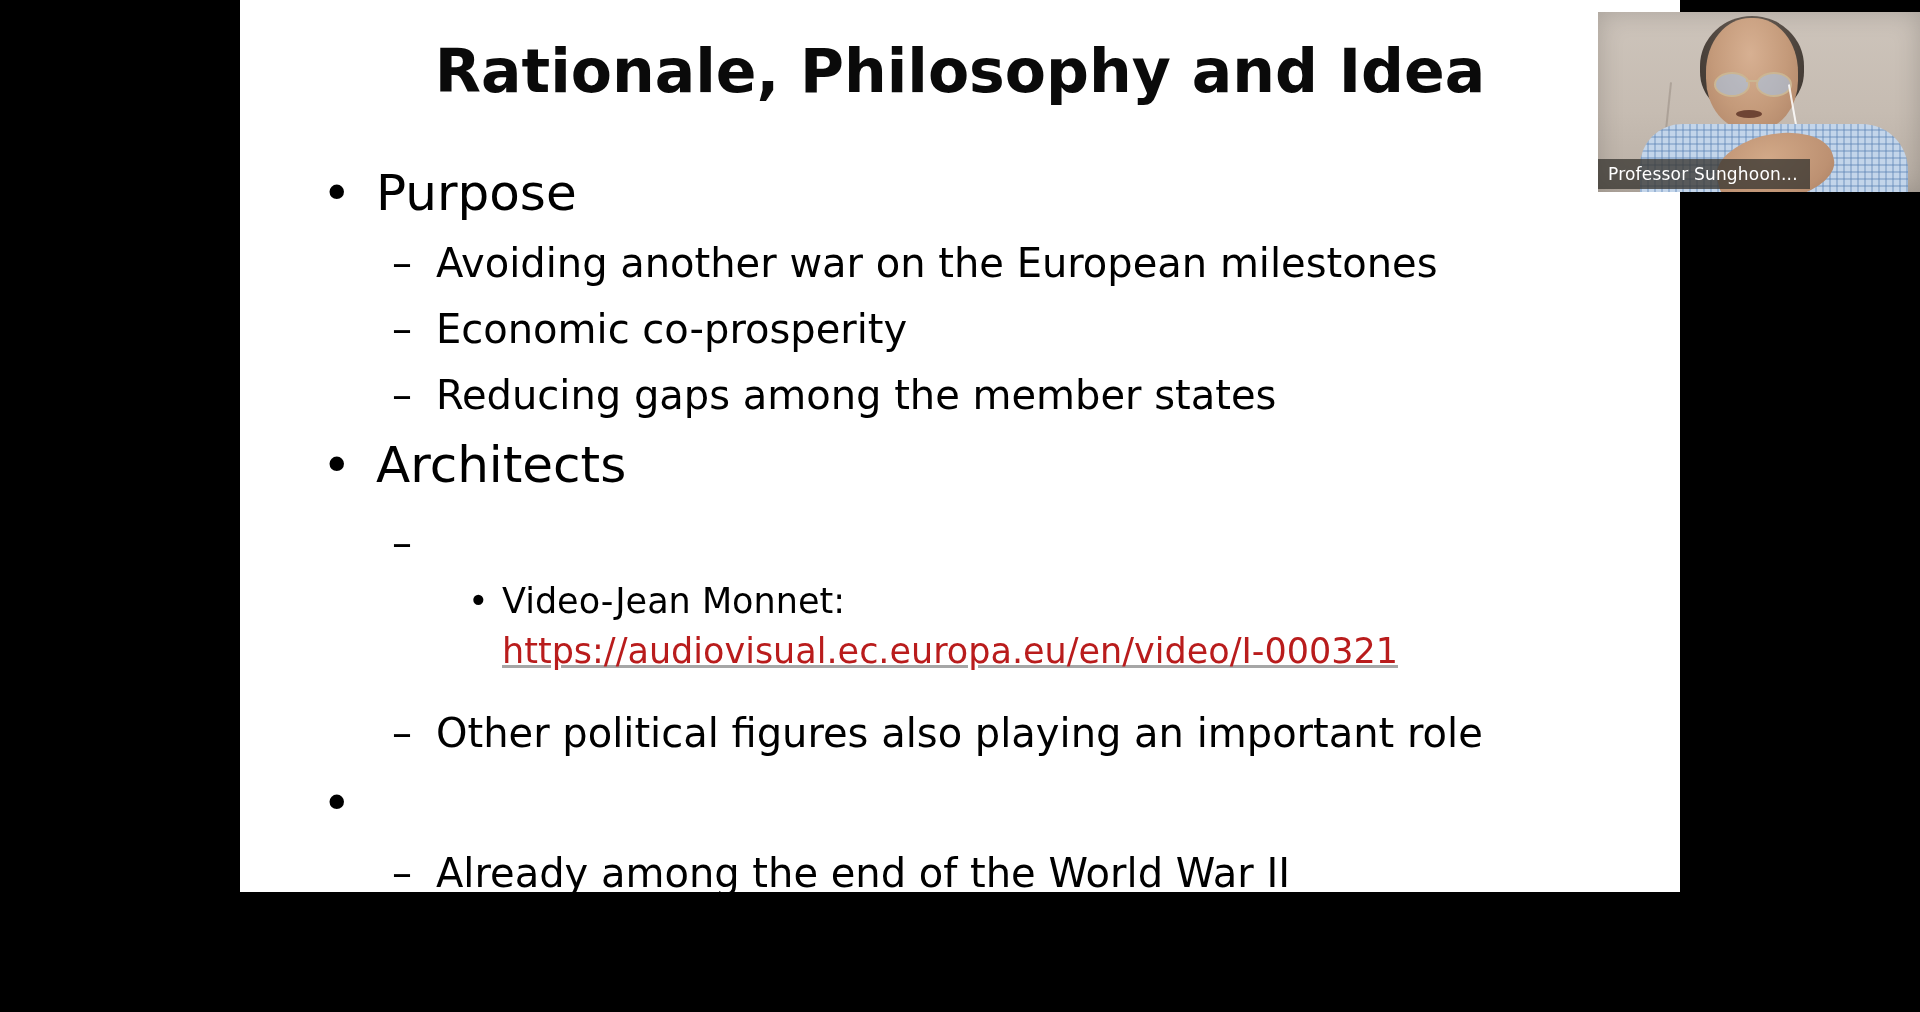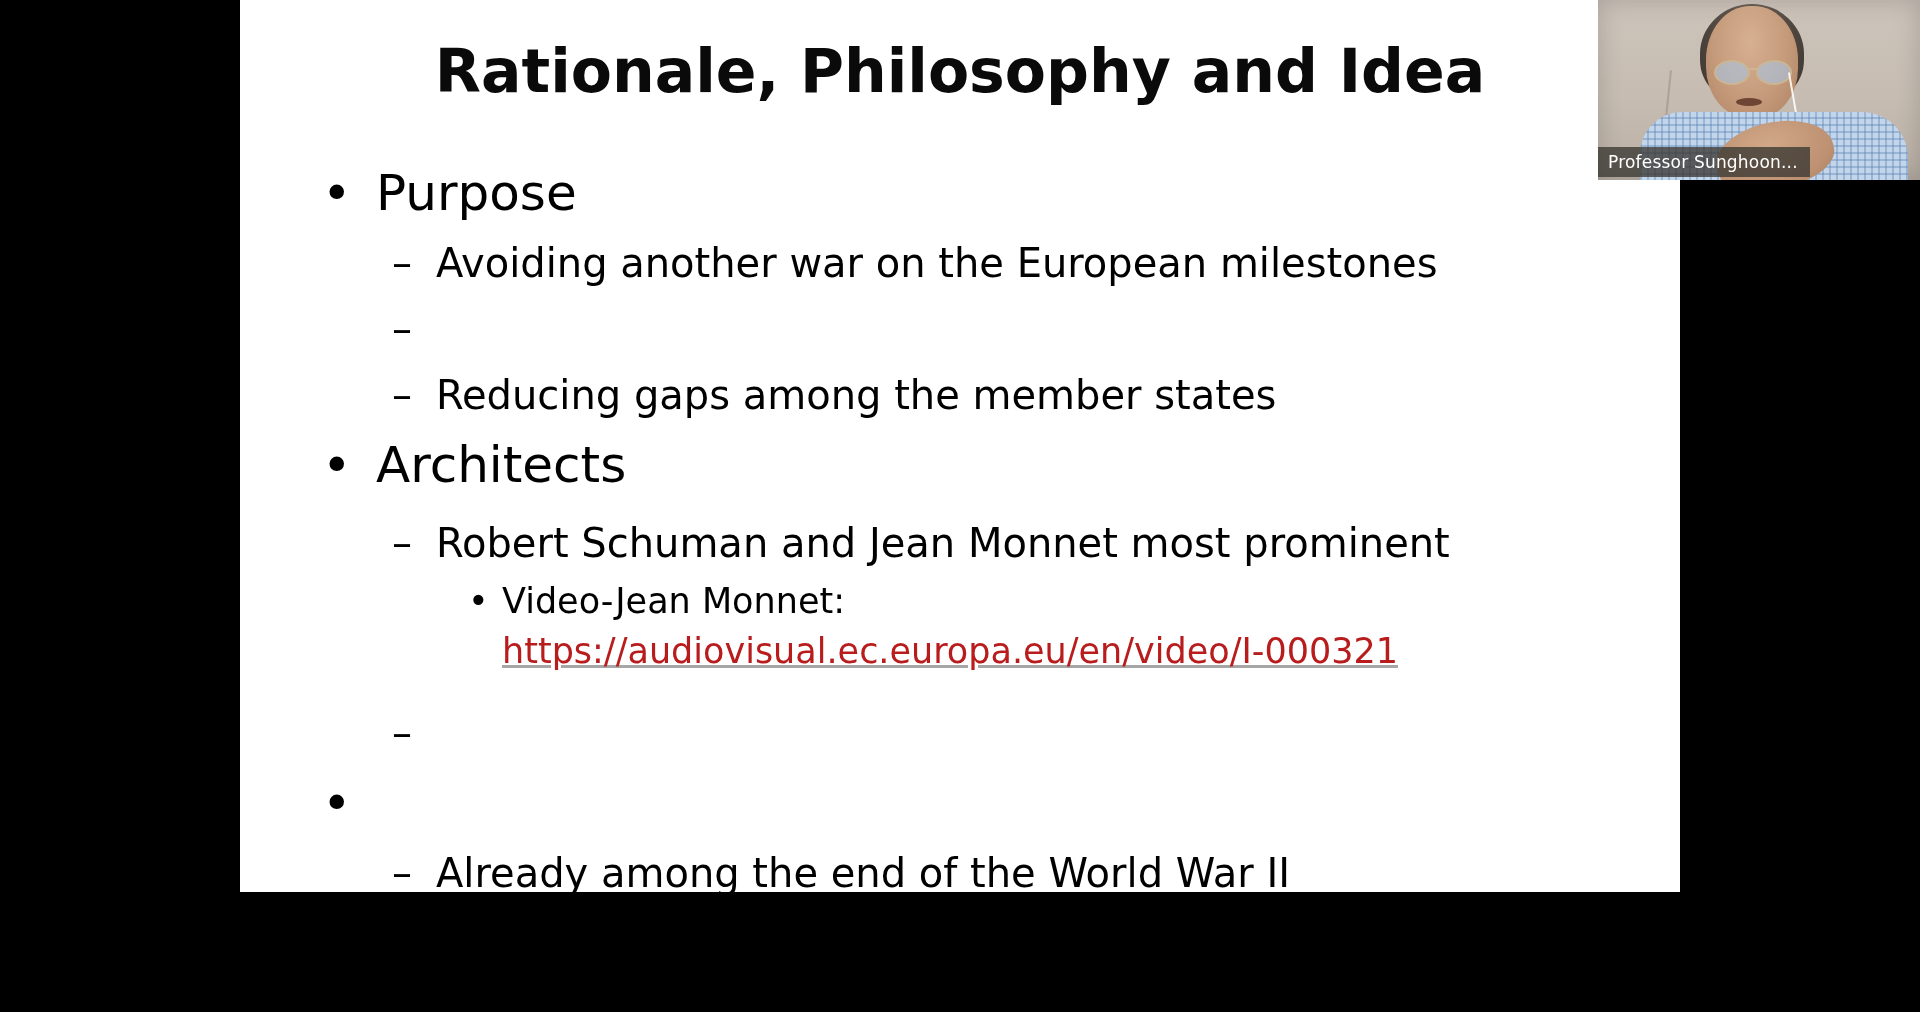--- a/index.html
+++ b/index.html
@@ -62,21 +62,21 @@
     color: #b91c1c;
     text-decoration: underline;
     text-decoration-color: #a6a6a6;
     cursor: pointer;
     text-align: right;
   }
 
   
   .webcam {
     position: absolute;
-    left: 1598px; top: 0;
+    left: 1598px; top: 12px;
     width: 322px; height: 180px;
     background: linear-gradient(180deg, #cdc4bb 0%, #c6bcb2 55%, #b9afa5 100%);
     overflow: hidden;
     box-shadow: inset 0 0 26px rgba(0,0,0,0.18);
   }
   .wall-seam {
     position: absolute;
     left: 66px; top: 70px;
     width: 2px; height: 115px;
     background: rgba(80,70,60,0.22);
@@ -175,48 +175,49 @@
       <span class="txt">Purpose</span>
     </div>
 
     <div class="row l2">
       <span class="marker">–</span>
       <span class="txt">Avoiding another war on the European milestones</span>
     </div>
 
     <div class="row l2">
       <span class="marker">–</span>
+      <span class="txt">Economic co-prosperity</span>
     </div>
 
     <div class="row l2">
       <span class="marker">–</span>
       <span class="txt">Reducing gaps among the member states</span>
     </div>
 
     <div class="row l1">
       <span class="marker">•</span>
       <span class="txt">Architects</span>
     </div>
 
     <div class="row l2" id="row-robert">
       <span class="marker">–</span>
-      <span class="txt">Robert Schuman and Jean Monnet most prominent</span>
     </div>
 
     <div class="row l3">
       <span class="marker">•</span>
       <span class="txt">Video-Jean Monnet:</span>
     </div>
 
     <div class="row l3">
       <a class="txt slide-link">https://audiovisual.ec.europa.eu/en/video/I-000321</a>
     </div>
 
     <div class="row l2" id="row-other">
       <span class="marker">–</span>
+      <span class="txt">Other political figures also playing an important role</span>
     </div>
 
     <div class="row l1">
       <span class="marker">•</span>
     </div>
 
     <div class="row l2">
       <span class="marker">–</span>
       <span class="txt">Already among the end of the World War II</span>
     </div>

